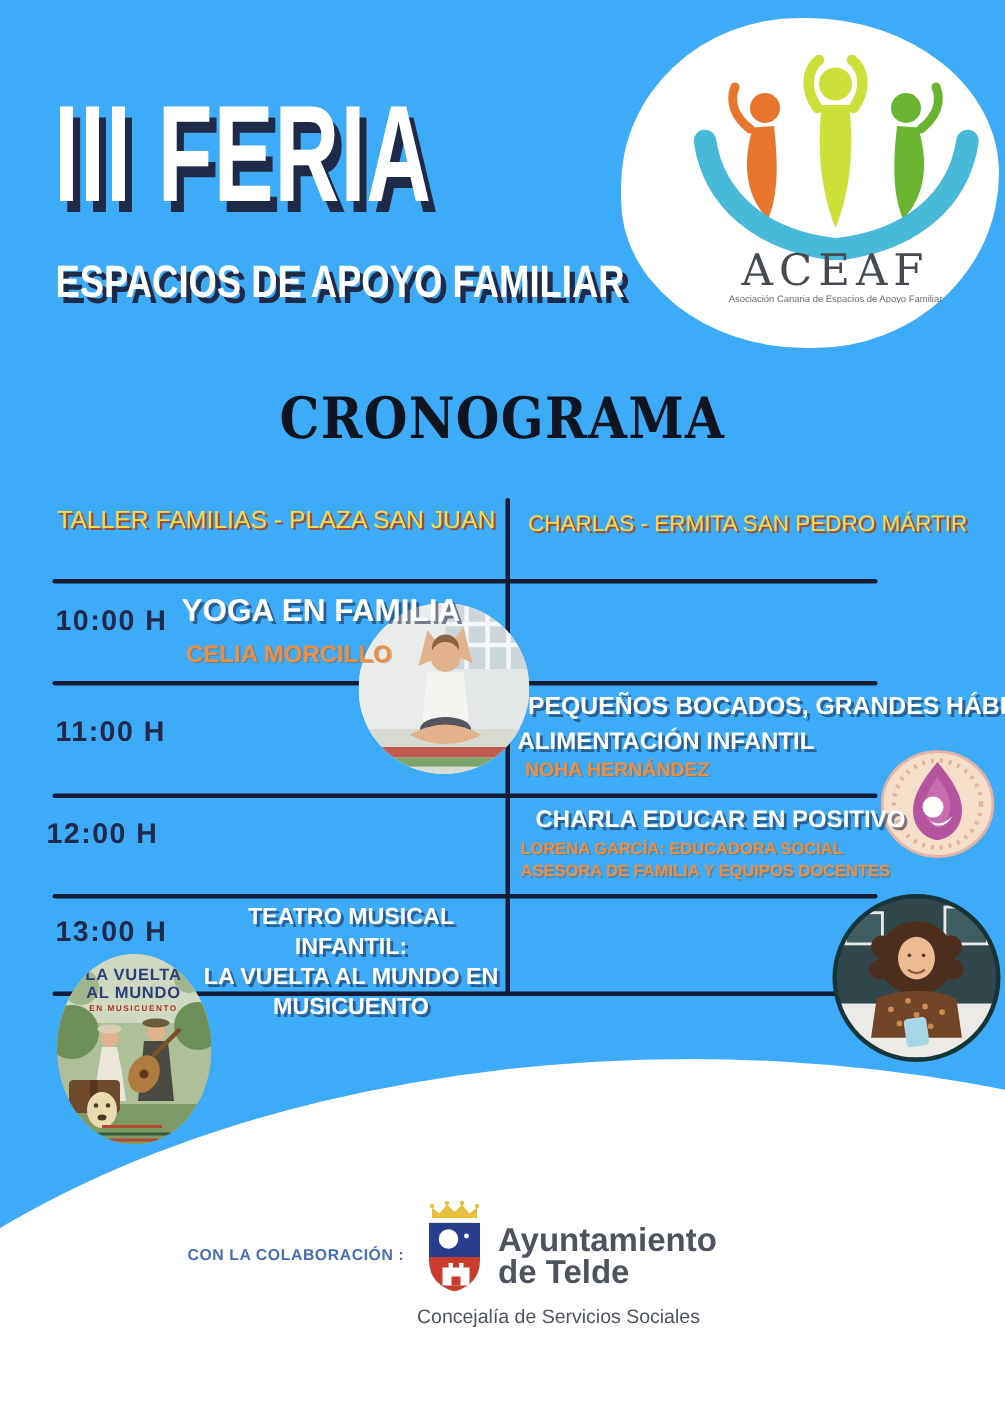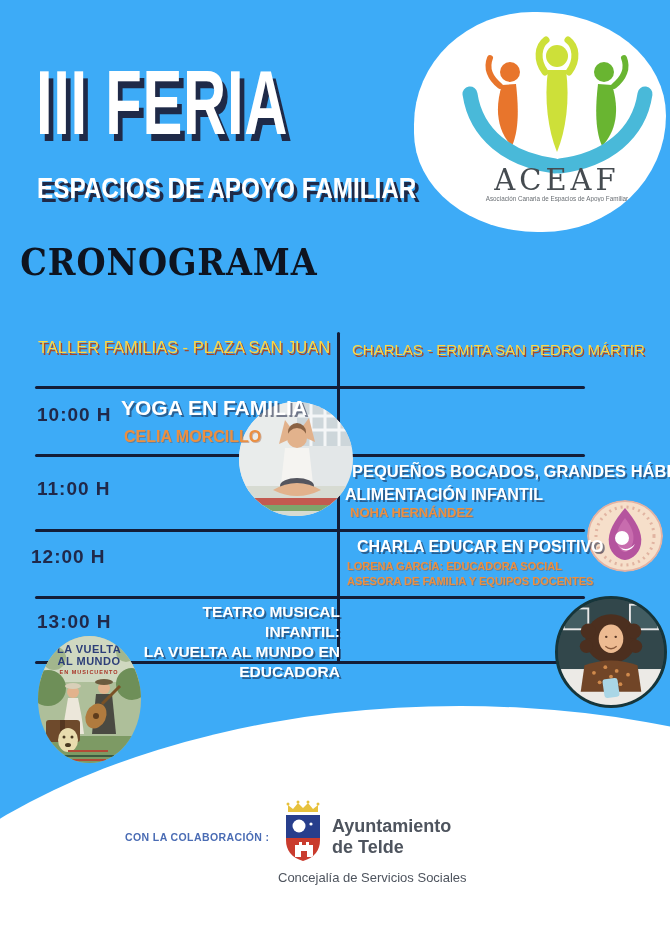--- a/index.html
+++ b/index.html
@@ -14,52 +14,52 @@
     border-radius:48% 52% 50% 50% / 52% 48% 54% 46%;z-index:1;}
   .blob-bottom{left:-180px;top:706px;width:1280px;height:740px;background:#fff;
     border-radius:50%;z-index:1;}
   
   .title{left:36px;top:57px;color:#fff;font-weight:bold;font-size:88px;line-height:1;
     letter-spacing:1px;white-space:nowrap;transform:scale(.68,1.04);transform-origin:left top;
     text-shadow:7px 7px 0 #1f2a48;z-index:3;}
   .subtitle{left:37px;top:172px;color:#fff;font-weight:bold;font-size:27px;line-height:1.1;
     white-space:nowrap;transform:scale(.9,1.12);transform-origin:left top;
     text-shadow:4px 4px 0 #1f2a48;z-index:3;}
-  .crono-wrap{left:0;top:239px;width:670px;display:flex;justify-content:flex-start;z-index:3;}
+  .crono-wrap{left:0;top:256px;width:670px;display:flex;justify-content:center;z-index:3;}
   .crono{font-family:"DejaVu Serif",serif;font-weight:bold;font-size:38px;color:#0e1420;
     letter-spacing:1px;transform:scaleX(.88);white-space:nowrap;}
   
   .hdr{color:#ffd843;font-weight:normal;white-space:nowrap;
     text-shadow:1.5px 1.5px 0 #a04a30;z-index:3;}
   .hdr-left{left:38px;top:338px;font-size:16.5px;}
   .hdr-right{left:352px;top:341px;font-size:15px;}
   
   .hline{left:35px;width:550px;height:3px;background:#131d38;border-radius:2px;z-index:3;}
   .vline{left:337px;top:332px;width:3px;height:332px;background:#131d38;border-radius:2px;z-index:3;}
   
   .time{font-size:19px;font-weight:bold;color:#20294a;letter-spacing:1px;white-space:nowrap;z-index:5;}
   
   .ev-title{color:#fff;font-weight:bold;white-space:nowrap;
     text-shadow:2px 2px 0 rgba(25,35,65,.55);z-index:6;}
   .ev-orange{color:#ec8f40;font-weight:bold;white-space:nowrap;
     text-shadow:1px 1px 0 rgba(140,60,20,.35);z-index:6;}
-  .teatro{left:128px;top:602px;width:212px;text-align:right;color:#fff;font-weight:bold;
+  .teatro{left:128px;top:602px;width:212px;text-align:center;color:#fff;font-weight:bold;
     font-size:15.5px;line-height:20px;text-shadow:2px 2px 0 rgba(25,35,65,.55);z-index:6;}
   
   .round{border-radius:50%;overflow:hidden;z-index:4;}
   .yoga-photo{left:239px;top:402px;width:114px;height:114px;}
   .pink-logo{left:587px;top:500px;width:76px;height:72px;}
   .woman-photo{left:555px;top:596px;width:112px;height:112px;border:3px solid #16353a;box-sizing:border-box;background:#32474b;}
   .musicuento{left:38px;top:636px;width:103px;height:127px;}
   .aceaf{left:460px;top:30px;width:195px;height:172px;z-index:3;}
   
   .collab{left:125px;top:831px;font-size:10.5px;font-weight:bold;color:#4a6cb4;
     letter-spacing:.4px;white-space:nowrap;z-index:3;}
   .shield{left:280px;top:798px;width:46px;height:66px;z-index:3;}
-  .orgname{left:332px;top:816px;font-size:18px;font-weight:bold;color:#4e545e;
+  .orgname{left:332px;top:816px;font-size:22px;font-weight:bold;color:#4e545e;
     line-height:21px;z-index:3;}
   .dept{left:278px;top:870px;font-size:13px;color:#4e545e;white-space:nowrap;z-index:3;}
   svg{display:block;}
 </style>
 </head>
 <body>
 
 <div class="page">
 
   <div class="abs blob-tr"></div>
@@ -114,21 +114,21 @@
   <div class="abs ev-title" style="left:345px;top:486px;font-size:16px">ALIMENTACIÓN INFANTIL</div>
   <div class="abs ev-orange" style="left:350px;top:505px;font-size:13px">NOHA HERNÁNDEZ</div>
 
   <div class="abs ev-title" style="left:357px;top:538px;font-size:16px">CHARLA EDUCAR EN POSITIVO</div>
   <div class="abs ev-orange" style="left:347px;top:560px;font-size:11px">LORENA GARCÍA: EDUCADORA SOCIAL</div>
   <div class="abs ev-orange" style="left:347px;top:575px;font-size:11px">ASESORA DE FAMILIA Y EQUIPOS DOCENTES</div>
 
   <div class="abs teatro">
     <div>TEATRO MUSICAL INFANTIL:</div>
     <div>LA VUELTA AL MUNDO EN</div>
-    <div>EDUCADORA</div>
+    <div>MUSICUENTO</div>
   </div>
 
   <div class="abs round yoga-photo">
     <svg viewBox="0 0 114 114" width="114" height="114">
       <rect width="114" height="114" fill="#e3e7e8"></rect>
       <rect x="0" y="0" width="58" height="90" fill="#e9eceb"></rect>
       <rect x="58" y="0" width="56" height="44" fill="#cdd6da"></rect>
       <path d="M58,14h56 M58,28h56 M72,0v44 M86,0v44 M100,0v44" stroke="#f4f6f7" stroke-width="3"></path>
       <rect y="84" width="114" height="30" fill="#d7dbd2"></rect>
       <rect y="96" width="114" height="7" fill="#c25a50"></rect>

